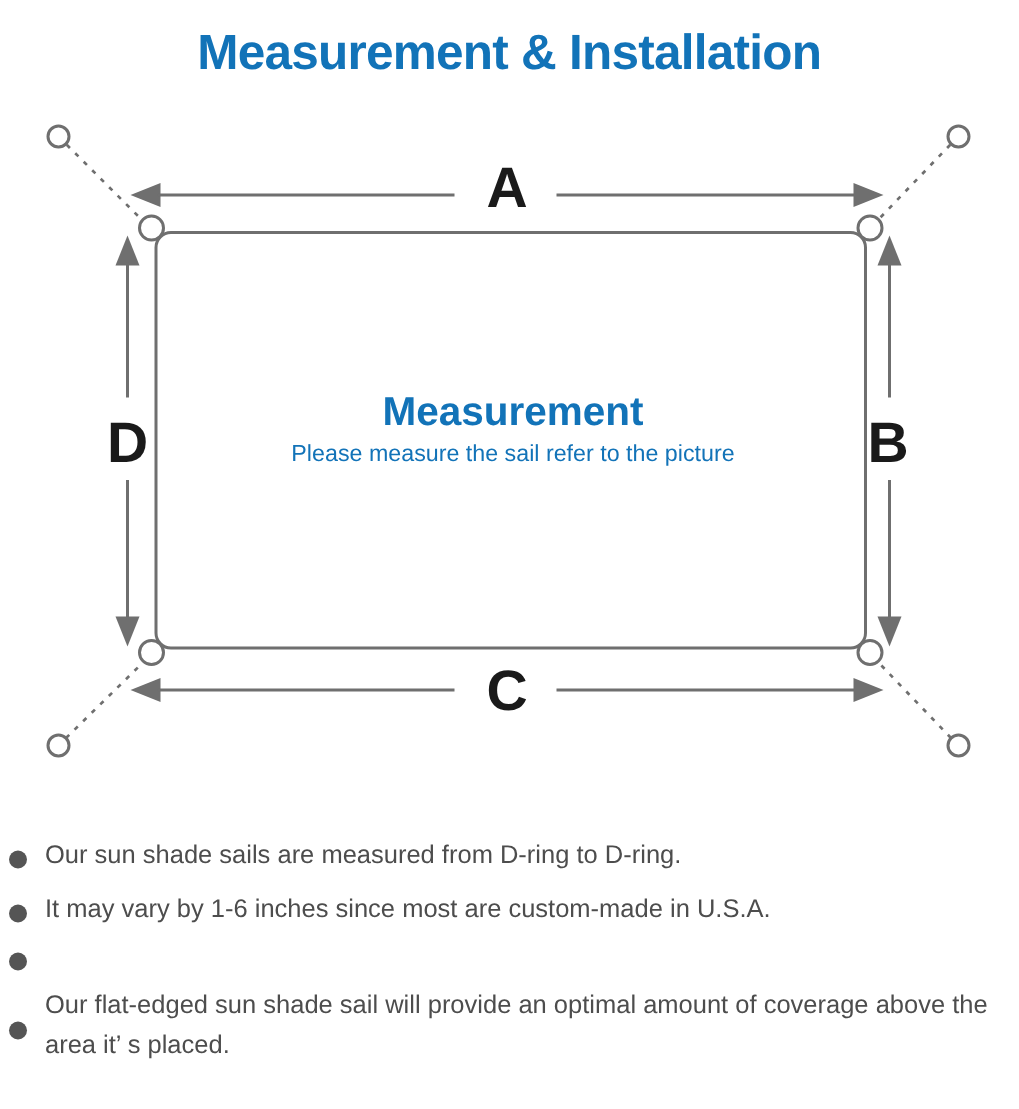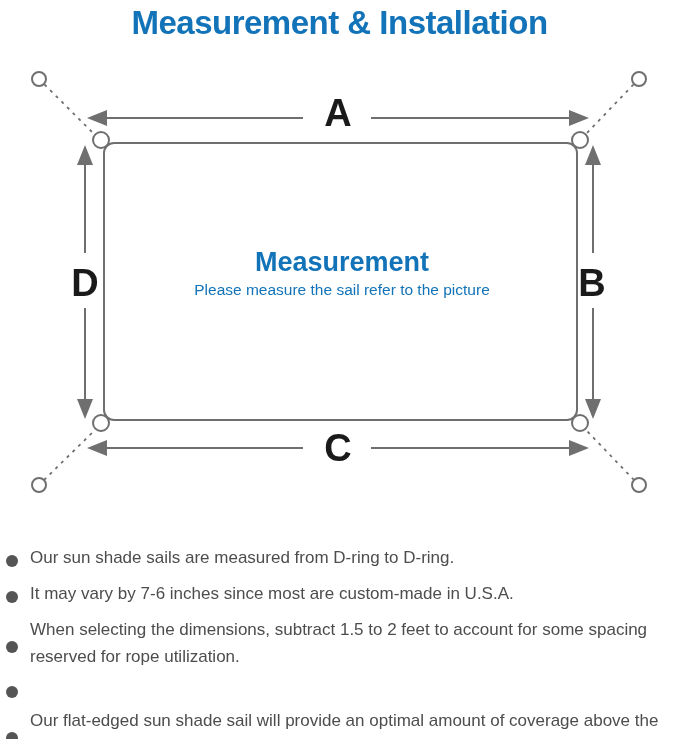--- a/index.html
+++ b/index.html
@@ -1,21 +1,21 @@
 <!DOCTYPE html>
 <html><head>
 <meta charset="utf-8">
 <style>
   html,body{margin:0;padding:0;background:#ffffff;}
   body{
     width:679px;height:739px;position:relative;overflow:hidden;
     font-family:"Liberation Sans","DejaVu Sans",sans-serif;
   }
   .page-title{
-    margin:0;padding-top:4px;height:42px;
+    margin:0;padding-top:16px;height:42px;
     text-align:center;font-size:33px;font-weight:bold;
     color:#1273b8;letter-spacing:-0.5px;
   }
   .diagram-wrap{position:relative;width:679px;height:490px;}
   svg{display:block;}
   .stroke{stroke:#6f6f6f;fill:none;}
   .solid{stroke-width:2;}
   .dashed{stroke-width:1.8;stroke-dasharray:3 5;}
   .arrow{fill:#6f6f6f;stroke:none;}
   .ringfill{fill:#ffffff;stroke:#6f6f6f;stroke-width:2;}
@@ -100,25 +100,21 @@
   </svg>
 </div>
 
 <ul class="notes">
   <li>
     <span class="bullet-dot"></span>
     <span class="note-text">Our sun shade sails are measured from D-ring to D-ring.</span>
   </li>
   <li>
     <span class="bullet-dot"></span>
-    <span class="note-text">It may vary by 7-6 inches since most are custom-made in U.S.A.</span>
-  </li>
-  <li>
-    <span class="bullet-dot"></span>
-    <span class="note-text">When selecting the dimensions, subtract 1.5 to 2 feet to account for some spacing reserved for rope utilization.</span>
+    <span class="note-text">It may vary by 1-6 inches since most are custom-made in U.S.A.</span>
   </li>
   <li>
     <span class="bullet-dot"></span>
   </li>
   <li>
     <span class="bullet-dot"></span>
     <span class="note-text">Our flat-edged sun shade sail will provide an optimal amount of coverage above the area it’ s placed.</span>
   </li>
 </ul>
 

